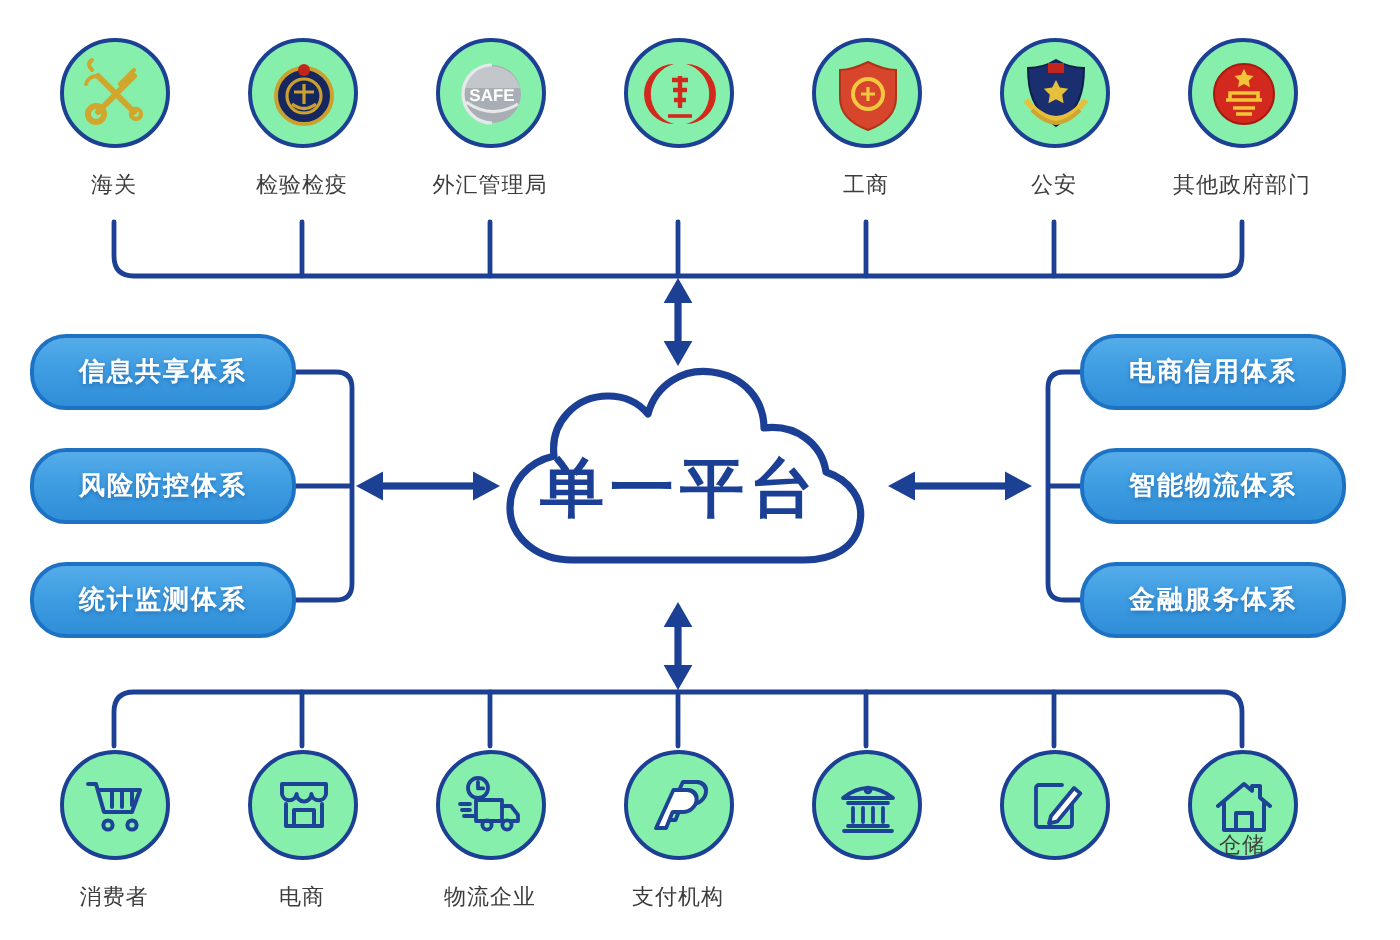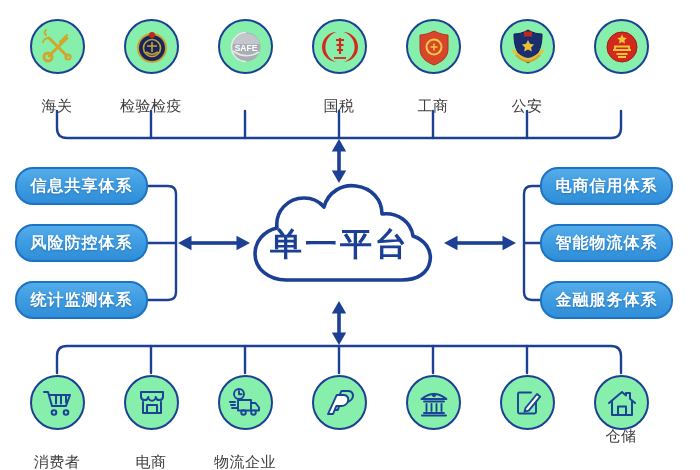--- a/index.html
+++ b/index.html
@@ -10,30 +10,30 @@
   svg{display:block;}
   .lines-layer{position:absolute;left:0;top:0;}
   
   .node{position:absolute;display:flex;align-items:center;justify-content:center;}
   .circle{
     width:55px;height:55px;border-radius:50%;border:2.5px solid #1c4094;
     background:#86efac;display:flex;align-items:center;justify-content:center;box-sizing:border-box;
   }
   .circle.thin{border-width:2px;}
   .node-label{
-    position:absolute;width:110px;text-align:center;font-size:15px;color:#3d3d3d;
-    font-weight:500;letter-spacing:0.5px;white-space:nowrap;margin-top:12px;
+    position:absolute;width:110px;text-align:center;font-size:11px;color:#3d3d3d;
+    font-weight:500;letter-spacing:0.5px;white-space:nowrap;
   }
   
   .sysbox{
     position:absolute;width:133px;height:38px;box-sizing:border-box;
     background:linear-gradient(180deg,#55ace9 0%,#3f9de2 45%,#2f8ed7 100%);
     border:2px solid #1d72c4;border-radius:18px;
     display:flex;align-items:center;justify-content:center;
-    color:#ffffff;font-size:16px;font-weight:bold;letter-spacing:1px;
+    color:#ffffff;font-size:13px;font-weight:bold;letter-spacing:1px;
     text-shadow:0 1px 2px rgba(10,70,140,0.45);
   }
   
   .cloud-title{
     position:absolute;left:258px;top:226px;width:164px;height:36px;line-height:36px;
     text-align:center;font-size:32px;font-weight:bold;color:#1b3f94;letter-spacing:3px;
   }
 </style>
 </head>
 <body>
@@ -115,34 +115,34 @@
   <div class="node" style="left:218px;top:19px;">
     <div class="circle">
       <svg width="44" height="44" viewBox="0 0 44 44">
         <circle cx="22" cy="22" r="14.5" fill="#a9aeb4"></circle>
         <path d="M8 19 a14.5 14.5 0 0 1 28 0 z" fill="#c3c7cb"></path>
         <path d="M22 7.5 a14.5 14.5 0 0 0 0 29 M9 26 q13 9 26 1" stroke="#e6e8ea" stroke-width="1.6" fill="none"></path>
         <text x="22" y="25.5" text-anchor="middle" font-size="8.5" font-weight="bold" fill="#ffffff" font-family="Liberation Sans, sans-serif">SAFE</text>
       </svg>
     </div>
   </div>
+  <div class="node-label" style="left:190px;top:85px;">外汇管理局</div>
 
   <div class="node" style="left:312px;top:19px;">
     <div class="circle">
       <svg width="44" height="44" viewBox="0 0 44 44">
         <path d="M19 7 A15.5 15.5 0 0 0 19 37 A11.5 11.5 0 0 1 19 7 Z" fill="#d2291d"></path>
         <path d="M25 7 A15.5 15.5 0 0 1 25 37 A11.5 11.5 0 0 0 25 7 Z" fill="#d2291d"></path>
         <g stroke="#d2291d" stroke-width="2.2" fill="none">
           <path d="M18 15 h8 M22 13 v16 M18.5 20 h7 M19 25 h6"></path>
         </g>
         <path d="M16 33 h12" stroke="#d2291d" stroke-width="1.8"></path>
       </svg>
     </div>
   </div>
-  <div class="node-label" style="left:284px;top:85px;">国税</div>
 
   <div class="node" style="left:406px;top:19px;">
     <div class="circle">
       <svg width="44" height="44" viewBox="0 0 44 44">
         <path d="M22 6 C28 9 33 10 36 10 V24 C36 32 30 37 22 40 C14 37 8 32 8 24 V10 C11 10 16 9 22 6 Z" fill="#d6452c" stroke="#b23417" stroke-width="1"></path>
         <circle cx="22" cy="22" r="7.5" fill="none" stroke="#f3c83e" stroke-width="2"></circle>
         <path d="M18.5 22 h7 M22 18.5 v7" stroke="#f3c83e" stroke-width="1.6"></path>
       </svg>
     </div>
   </div>
@@ -165,20 +165,21 @@
     <div class="circle">
       <svg width="44" height="44" viewBox="0 0 44 44">
         <circle cx="22" cy="22" r="15" fill="#d2281e" stroke="#a81a10" stroke-width="1"></circle>
         <path d="M22 9.5 l1.5 3 3.3 .5 -2.4 2.3 .6 3.3 -3 -1.6 -3 1.6 .6 -3.3 -2.4 -2.3 3.3 -.5 Z" fill="#f2c438"></path>
         <g stroke="#f2c438" stroke-width="1.8" fill="none">
           <path d="M13 25 h18 M15 25 v-3.5 h14 v3.5 M16.5 29 h11 M18 32 h8"></path>
         </g>
       </svg>
     </div>
   </div>
+  <div class="node-label" style="left:566px;top:85px;">其他政府部门</div>
 
   <div class="sysbox" style="left:15px;top:167px;">信息共享体系</div>
   <div class="sysbox" style="left:15px;top:281px;">统计监测体系</div>
   <div class="sysbox" style="left:15px;top:224px;">风险防控体系</div>
 
   <div class="sysbox" style="left:540px;top:167px;">电商信用体系</div>
   <div class="sysbox" style="left:540px;top:224px;">智能物流体系</div>
   <div class="sysbox" style="left:540px;top:281px;">金融服务体系</div>
 
   <div class="node" style="left:30px;top:375px;">
@@ -222,20 +223,21 @@
   <div class="node" style="left:312px;top:375px;">
     <div class="circle thin">
       <svg width="44" height="44" viewBox="0 0 44 44">
         <g transform="translate(5,1) skewX(-10)" fill="none" stroke="#1d4397" stroke-width="2" stroke-linejoin="round">
           <path d="M20 9 h7 a5.5 5.5 0 0 1 0 11 h-5.5 l-1.8 8 h-5 z"></path>
           <path d="M16 13 h7 a5.5 5.5 0 0 1 0 11 h-5.5 l-1.8 8 h-5 z" fill="#ffffff"></path>
         </g>
       </svg>
     </div>
   </div>
+  <div class="node-label" style="left:284px;top:441px;">支付机构</div>
 
   <div class="node" style="left:406px;top:375px;">
     <div class="circle thin">
       <svg width="44" height="44" viewBox="0 0 44 44" fill="none" stroke="#1d4397" stroke-width="1.9" stroke-linecap="round" stroke-linejoin="round">
         <path d="M9.5 18 Q22 8 34.5 18 Z"></path>
         <circle cx="22" cy="14" r="1.2"></circle>
         <path d="M12 20.5 h20"></path>
         <path d="M14.5 23 v7 M19.5 23 v7 M24.5 23 v7 M29.5 23 v7"></path>
         <path d="M12 32 h20 M10 34.5 h24"></path>
       </svg>

